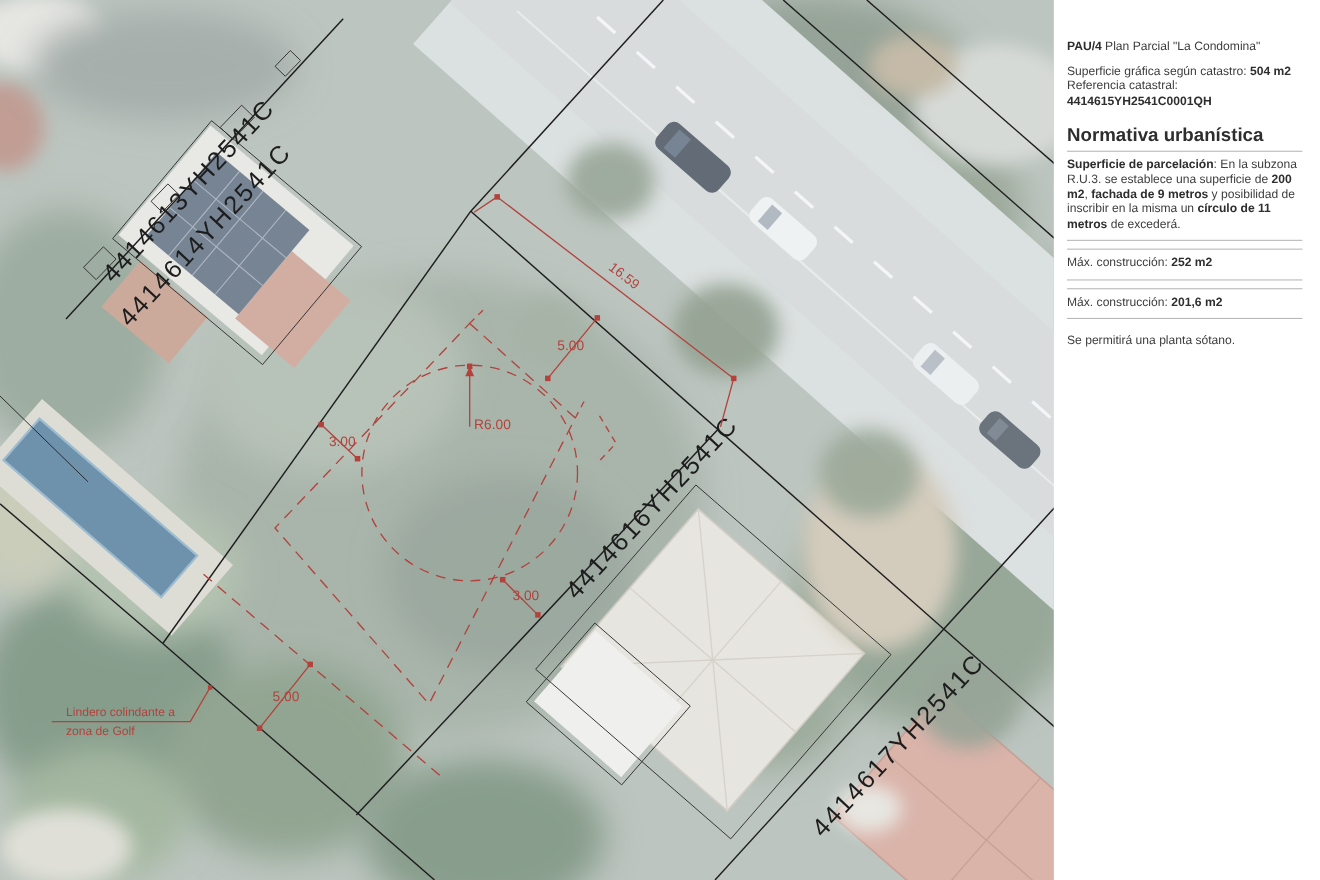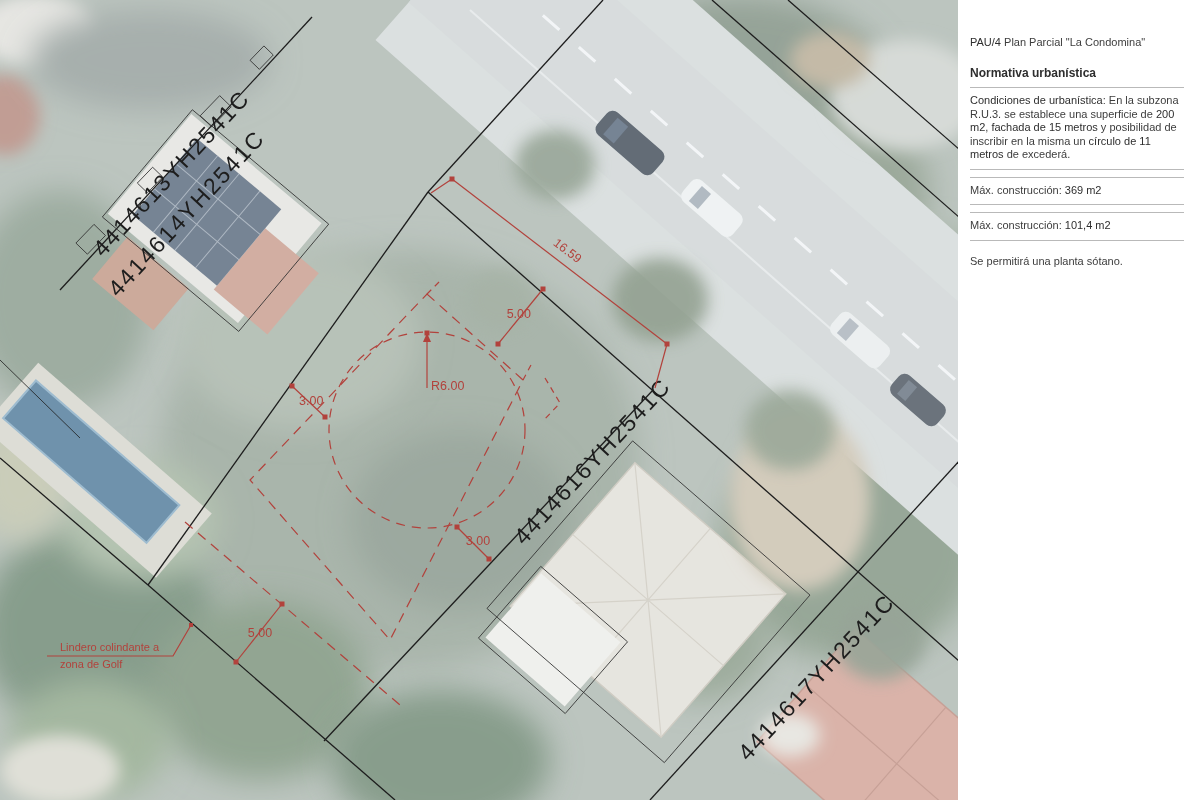--- a/index.html
+++ b/index.html
@@ -3,24 +3,24 @@
 <meta charset="utf-8">
 <style>
   html,body{margin:0;padding:0;background:#fff;}
   .stage{position:relative;width:1200px;height:800px;overflow:hidden;background:#fff;
          font-family:"Liberation Sans", sans-serif;}
   .map{position:absolute;left:0;top:0;width:958px;height:800px;background:#aab4ac;}
   .map svg{display:block;}
   .panel{position:absolute;left:958px;top:0;width:242px;height:800px;background:#ffffff;
          box-sizing:border-box;padding:36px 16px 0 12px;color:#3d3d3d;
          font-size:11px;line-height:13.5px;}
-  .panel .b{font-weight:normal;color:#2e2e2e;}
+  .panel .b{font-weight:bold;color:#2e2e2e;}
   .panel p{margin:5px 0;}
   .panel .title{margin:0 0 9px 0;}
-  .panel h3{font-size:12px;margin:17px 0 0 0;color:#2e2e2e;}
+  .panel h3{font-size:17px;margin:17px 0 0 0;color:#2e2e2e;}
   .panel .rule{border-top:1px solid #b9b9b9;margin:7px 0 6px 0;height:0;}
   .panel .gap{margin-top:14px;}
   
   text.parcel{font-family:"Liberation Sans",sans-serif;font-size:23px;letter-spacing:2px;
               fill:#1d1d1d;}
   text.dim{font-family:"Liberation Sans",sans-serif;font-size:12.5px;fill:#b2423c;}
   text.note{font-family:"Liberation Sans",sans-serif;font-size:11px;fill:#b2423c;}
 </style>
 </head>
 <body>
@@ -220,30 +220,32 @@
         <text class="dim" x="431" y="390">R6.00</text>
         <text class="note" x="60" y="651">Lindero colindante a</text>
         <text class="note" x="60" y="668">zona de Golf</text>
       </g>
     </svg>
   </div>
 
   <aside class="panel">
     <p class="title"><span class="b">PAU/4</span><span> Plan Parcial "La Condomina"</span></p>
 
+    <p class="meta"><span>Superficie gráfica según catastro: </span><span class="b">504 m2</span><br>
+    <span>Referencia catastral: </span><span class="b">4414615YH2541C0001QH</span></p>
 
     <h3>Normativa urbanística</h3>
 
     <div id="panel-sections">
         <div class="rule"></div>
-        <p><span class="b">Condiciones de urbanística</span><span>: En la subzona R.U.3. se establece una superficie de </span><span class="b">200 m2</span><span>, </span><span class="b">fachada de 15 metros</span><span> y posibilidad de inscribir en la misma un </span><span class="b">círculo de 11 metros</span><span> de excederá.</span></p>
-        <div class="rule"></div>
-        <div class="rule"></div>
-        <p><span>Máx. construcción: </span><span class="b">369 m2</span></p>
-        <div class="rule"></div>
-        <div class="rule"></div>
-        <p><span>Máx. construcción: </span><span class="b">101,4 m2</span></p>
+        <p><span class="b">Superficie de parcelación</span><span>: En la subzona R.U.3. se establece una superficie de </span><span class="b">200 m2</span><span>, </span><span class="b">fachada de 9 metros</span><span> y posibilidad de inscribir en la misma un </span><span class="b">círculo de 11 metros</span><span> de excederá.</span></p>
+        <div class="rule"></div>
+        <div class="rule"></div>
+        <p><span>Máx. construcción: </span><span class="b">252 m2</span></p>
+        <div class="rule"></div>
+        <div class="rule"></div>
+        <p><span>Máx. construcción: </span><span class="b">201,6 m2</span></p>
         <div class="rule"></div>
         <p class="gap"><span>Se permitirá una planta sótano.</span></p>
       </div>
   </aside>
 
 </div>
 
 </body></html>

